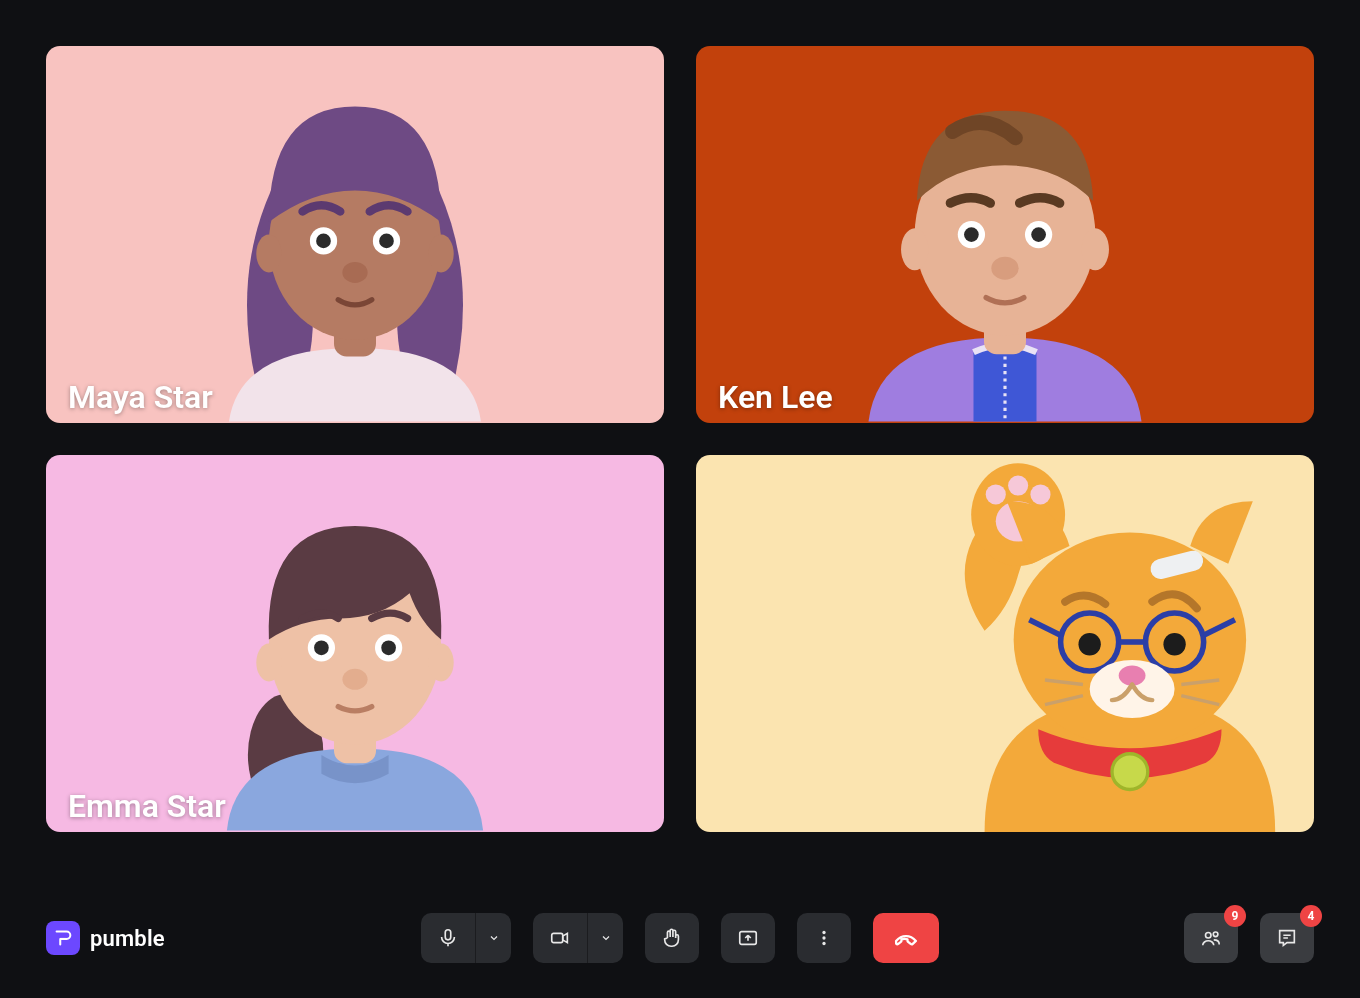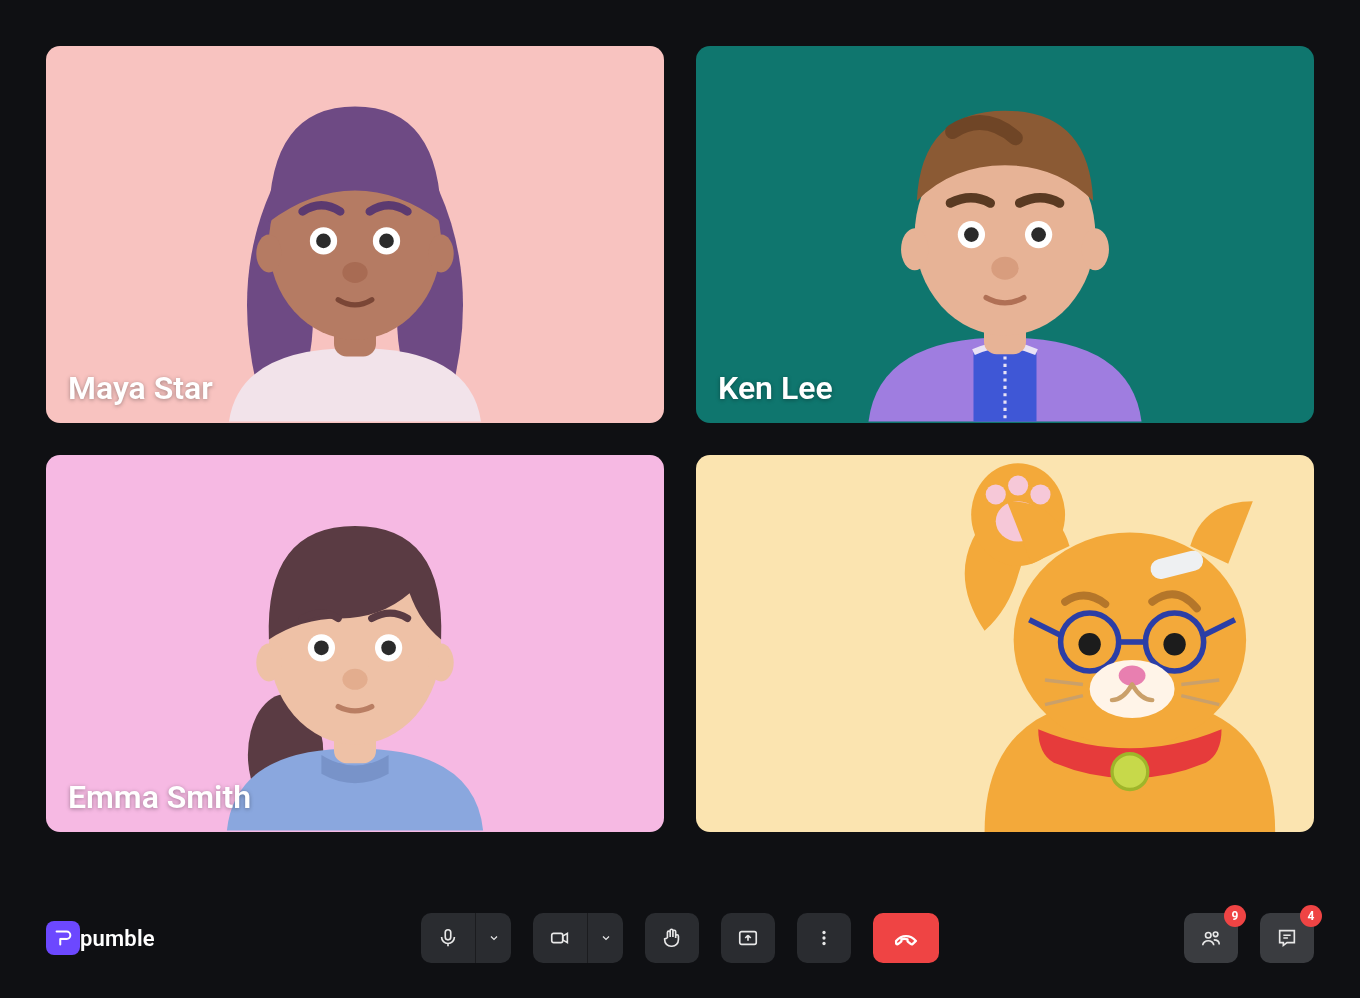--- a/index.html
+++ b/index.html
@@ -20,21 +20,21 @@
     grid-template-rows: 1fr 1fr;
     gap:32px;
   }
   .tile {
     position:relative;
     border-radius:14px;
     overflow:hidden;
   }
   .tile .name {
     position:absolute;
-    left:22px; bottom:16px;
+    left:22px; bottom:7px;
     font-size:32px;
     font-weight:600;
     color:#fff;
     text-shadow: 0 1px 4px rgba(0,0,0,.35);
   }
   .avatar-wrap {
     position:absolute; inset:0;
     display:flex; align-items:flex-end; justify-content:center;
   }
   svg.avatar { display:block; }
@@ -42,21 +42,21 @@
   
   .bar {
     position:absolute;
     left:0; right:0; bottom:0;
     height:120px;
     display:flex;
     align-items:center;
     padding:0 46px;
   }
   .brand {
-    display:flex; align-items:center; 
+    display:flex; align-items:center; gap:10px;
     font-size:22px; font-weight:600; letter-spacing:.2px;
   }
   .brand-badge {
     width:34px; height:34px; border-radius:8px;
     background:#6c48ff;
     display:flex; align-items:center; justify-content:center;
   }
   .controls {
     position:absolute; left:50%; transform:translateX(-50%);
     display:flex; align-items:center; gap:22px;
@@ -124,21 +124,21 @@
           <circle cx="230" cy="168" r="7" fill="#2b2b2b"></circle>
 
         <ellipse cx="200" cy="198" rx="12" ry="10" fill="#a86b53"></ellipse>
 
         <path d="M184 224 q16 10 32 0" stroke="#7a4636" stroke-width="5" fill="none" stroke-linecap="round"></path>
       </svg>
     </div>
     <div class="name">Maya Star</div>
   </div>
 
-  <div class="tile" style="background:#0f766e">
+  <div class="tile" style="background:#c2410c">
     <div class="avatar-wrap">
       <svg class="avatar" viewBox="0 0 400 340" width="420" height="360">
 
         <path d="M70 340 q10 -80 130 -80 q120 0 130 80 z" fill="#9f7de0"></path>
 
         <path d="M170 340 l0 -66 q30 -14 60 0 l0 66 z" fill="#3f57d6"></path>
         <path d="M170 274 q30 -14 60 0" stroke="#e9e2f5" stroke-width="6" fill="none"></path>
         <line x1="200" y1="278" x2="200" y2="340" stroke="#e9e2f5" stroke-width="3" stroke-dasharray="3 4"></line>
 
         <rect x="180" y="232" width="40" height="44" rx="12" fill="#e7b396"></rect>
@@ -192,21 +192,21 @@
         <circle cx="168" cy="166" r="13" fill="#fff"></circle>
           <circle cx="168" cy="166" r="7" fill="#2b2b2b"></circle>
         <circle cx="232" cy="166" r="13" fill="#fff"></circle>
           <circle cx="232" cy="166" r="7" fill="#2b2b2b"></circle>
 
         <ellipse cx="200" cy="196" rx="12" ry="10" fill="#e3ad8e"></ellipse>
 
         <path d="M184 222 q16 8 32 0" stroke="#b97e63" stroke-width="5" fill="none" stroke-linecap="round"></path>
       </svg>
     </div>
-    <div class="name">Emma Smith</div>
+    <div class="name">Emma Star</div>
   </div>
 
   <div class="tile" style="background:#fbe4b0">
     <div class="avatar-wrap" style="justify-content:flex-end; padding-right:10px;">
       <svg class="avatar" viewBox="0 0 400 340" width="460" height="380">
 
         <path d="M120 160 q-40 -60 10 -110 q30 -30 60 10 q-30 14 -40 50 q-8 30 -30 50z" fill="#f3a93a"></path>
 
         <ellipse cx="150" cy="56" rx="42" ry="46" fill="#f3a93a"></ellipse>
         <ellipse cx="150" cy="62" rx="20" ry="18" fill="#f6c8d8"></ellipse>

